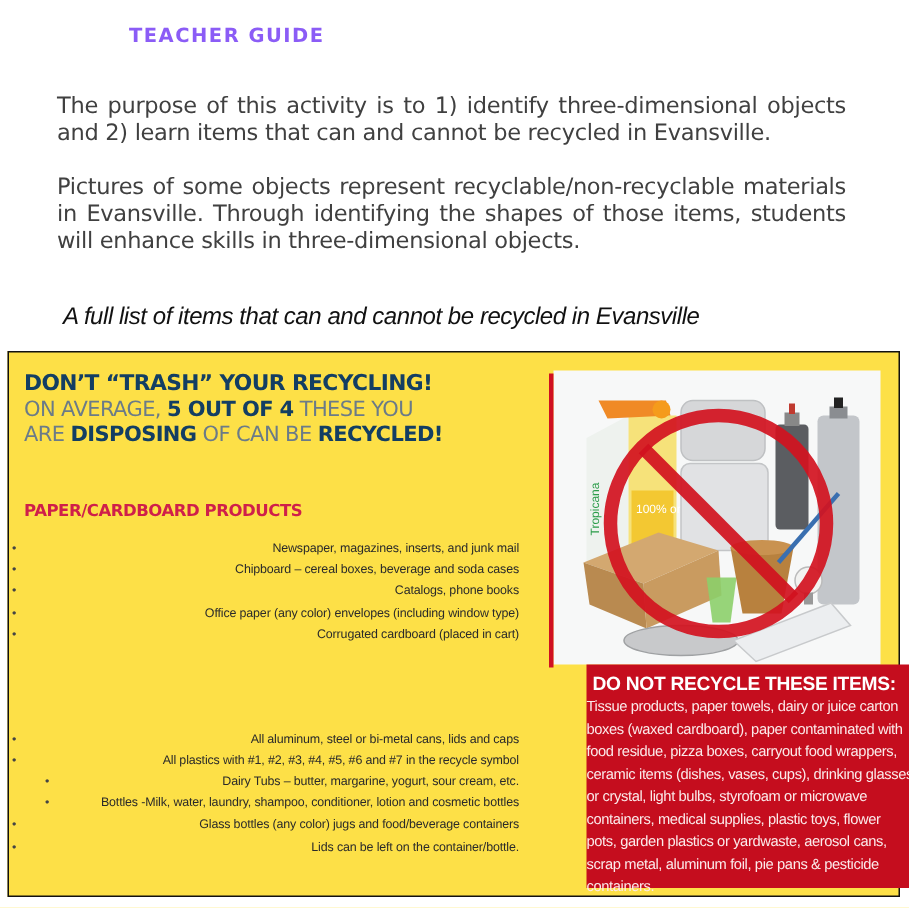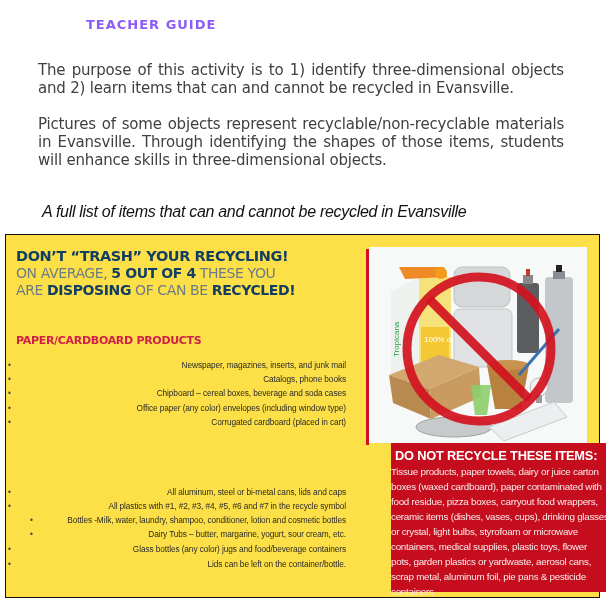--- a/index.html
+++ b/index.html
@@ -50,31 +50,31 @@
 <div class="poster">
   <div class="left-col">
     <div class="headline">DON’T “TRASH” YOUR RECYCLING!</div>
     <div class="subline"><span>ON AVERAGE, </span><b>5 OUT OF 4</b><span> THESE YOU</span></div>
     <div class="subline"><span>ARE </span><b>DISPOSING</b><span> OF CAN BE </span><b>RECYCLED!</b></div>
   </div>
 
   <div class="section-title sec1">PAPER/CARDBOARD PRODUCTS</div>
   <ul class="items list1">
     <li>Newspaper, magazines, inserts, and junk mail</li>
+    <li>Chipboard – cereal boxes, beverage and soda cases</li>
     <li>Catalogs, phone books</li>
-    <li>Chipboard – cereal boxes, beverage and soda cases</li>
     <li>Office paper (any color) envelopes (including window type)</li>
     <li>Corrugated cardboard (placed in cart)</li>
   </ul>
 
   <ul class="items list2">
     <li>All aluminum, steel or bi-metal cans, lids and caps</li>
     <li>All plastics with #1, #2, #3, #4, #5, #6 and #7 in the recycle symbol</li>
+    <li class="sub">Dairy Tubs – butter, margarine, yogurt, sour cream, etc.</li>
     <li class="sub">Bottles -Milk, water, laundry, shampoo, conditioner, lotion and cosmetic bottles</li>
-    <li class="sub">Dairy Tubs – butter, margarine, yogurt, sour cream, etc.</li>
     <li>Glass bottles (any color) jugs and food/beverage containers</li>
     <li>Lids can be left on the container/bottle.</li>
   </ul>
 
   <div class="right-col">
     <div class="photo">
       <svg width="218" height="196" viewBox="0 0 218 196">
 
         <g>
           <polygon points="22,45 50,30 50,130 22,142" fill="#eef2ee"></polygon>

